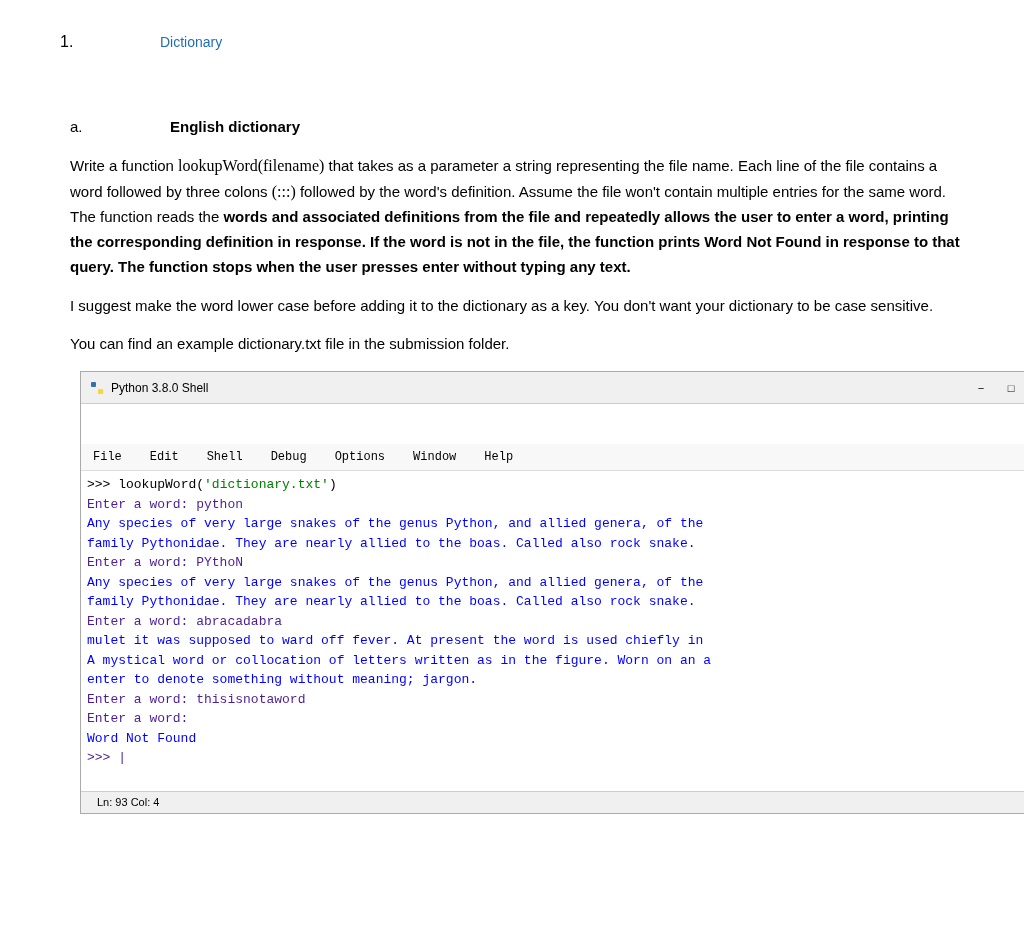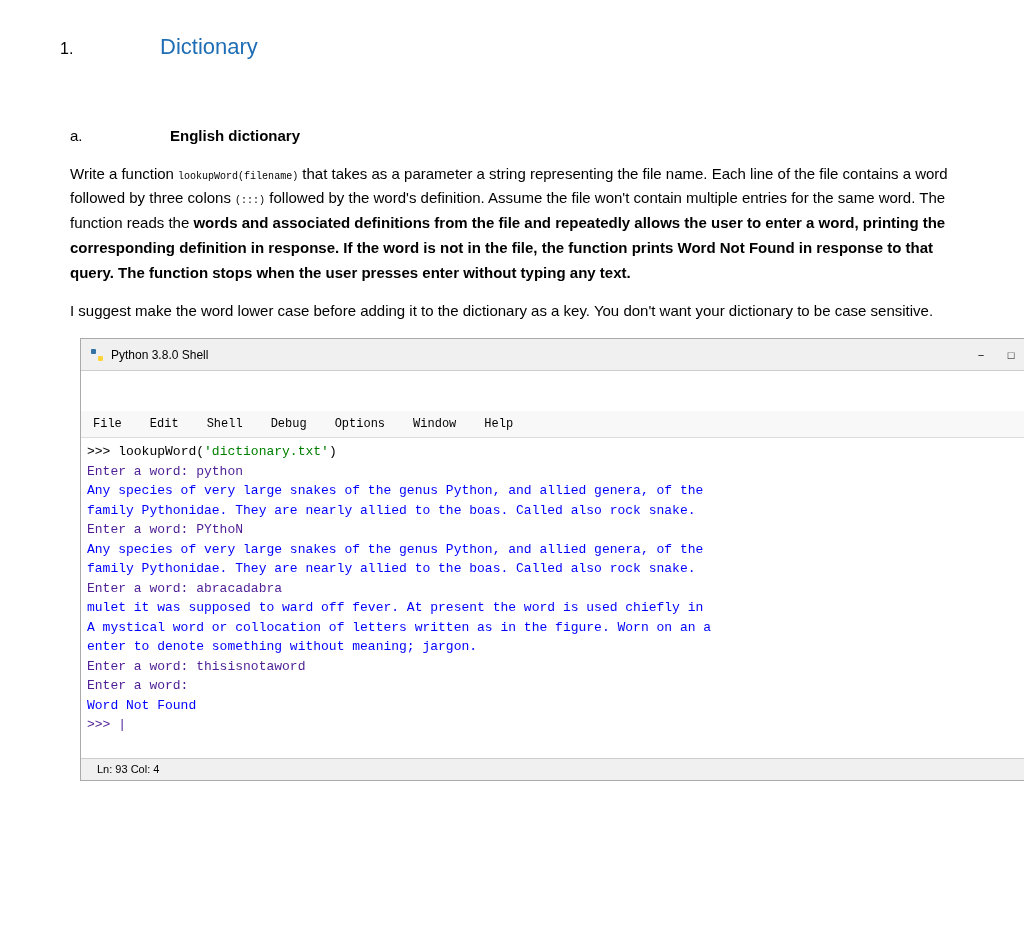--- a/index.html
+++ b/index.html
@@ -23,21 +23,21 @@
       margin-bottom: 18px;
     }
 
     .section-num {
       font-size: 16px;
       color: #000;
       min-width: 40px;
     }
 
     .section-title {
-      font-size: 22px;
+      font-size: 14px;
       color: #1f6eb5;
       font-weight: normal;
       margin-left: 60px;
     }
 
     .subsection {
       display: flex;
       align-items: baseline;
       margin-bottom: 14px;
       margin-left: 10px;
@@ -60,22 +60,22 @@
       margin-left: 10px;
       margin-bottom: 16px;
     }
 
     .content-block p {
       margin-bottom: 14px;
       line-height: 1.65;
     }
 
     .inline-code {
-      font-family: Liberation Mono, monospace;
-      font-size: 10px;
+      font-family: Liberation Serif, serif;
+      font-size: 16px;
       background: none;
     }
 
     
     .shell-window {
       border: 1px solid #aaa;
       margin-top: 8px;
       margin-left: 10px;
       width: 984px;
       font-family: 'Courier New', Courier, monospace;
@@ -230,20 +230,21 @@
     representing the file name. Each line of the file contains a word followed by three colons
     </span><span class="inline-code">(:::)</span><span> followed by the word's definition. Assume the file won't contain multiple entries
     for the same word. The function reads the <strong>words and associated definitions from the file
     and repeatedly allows the user to enter a word, printing the corresponding definition in
     response. If the word is not in the file, the function prints Word Not Found in response
     to that query. The function stops when the user presses enter without typing any text.</strong></span>
   </p>
 
   <p>I suggest make the word lower case before adding it to the dictionary as a key. You don't want your dictionary to be case sensitive.</p>
 
+  <p>You can find an example dictionary.txt file in the submission folder.</p>
 
   <div class="shell-window">
 
     <div class="shell-titlebar">
       <div class="shell-titlebar-left">
         <span class="shell-icon">
           <svg viewBox="0 0 14 14" xmlns="http://www.w3.org/2000/svg">
             <rect x="1" y="1" width="5" height="5" rx="1" fill="#3572A5"></rect>
             <rect x="8" y="8" width="5" height="5" rx="1" fill="#FFD43B"></rect>
           </svg>

